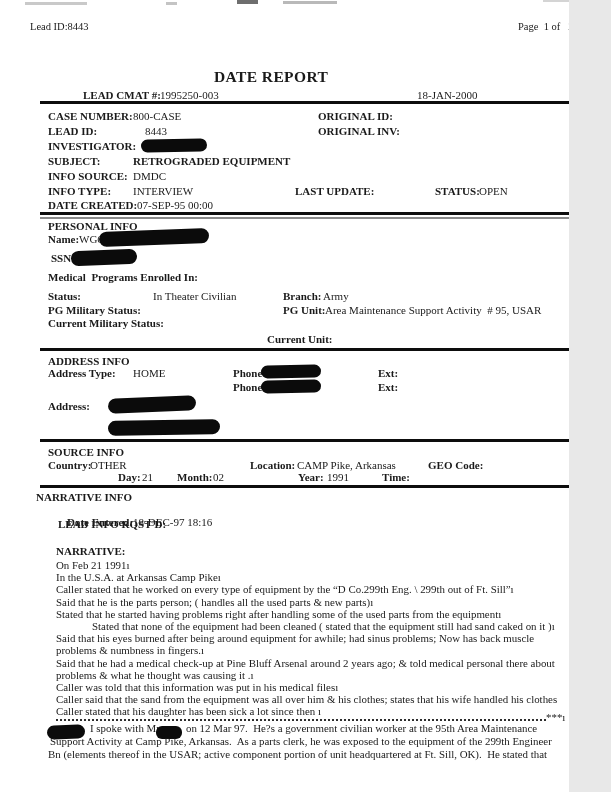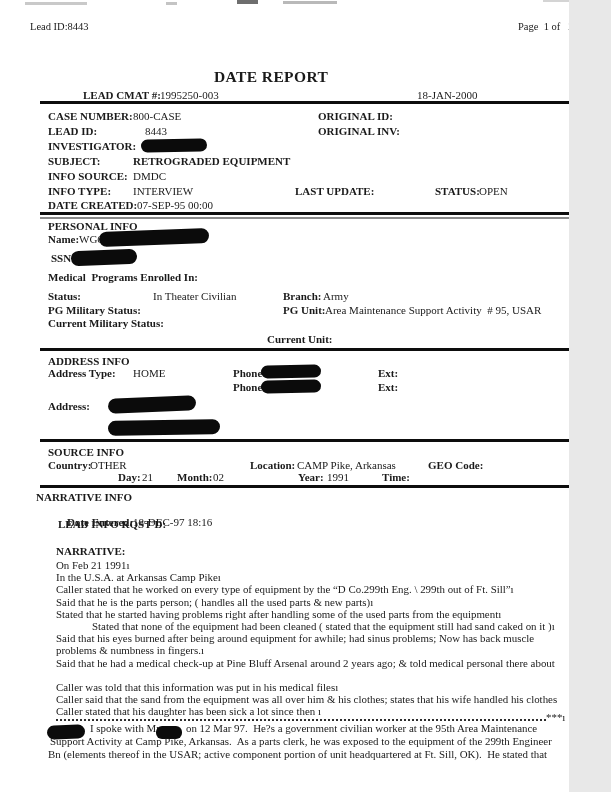--- a/index.html
+++ b/index.html
@@ -130,20 +130,21 @@
 
   <div class="abs nar" style="left:56px;top:559px;">On Feb 21 1991ı</div>
   <div class="abs nar" style="left:56px;top:571px;">In the U.S.A. at Arkansas Camp Pikeı</div>
   <div class="abs nar" style="left:56px;top:583px;">Caller stated that he worked on every type of equipment by the “D Co.299th Eng. \ 299th out of Ft. Sill”ı</div>
   <div class="abs nar" style="left:56px;top:596px;">Said that he is the parts person; ( handles all the used parts &amp; new parts)ı</div>
   <div class="abs nar" style="left:56px;top:608px;">Stated that he started having problems right after handling some of the used parts from the equipmentı</div>
   <div class="abs nar" style="left:56px;top:620px;margin-left:36px;">Stated that none of the equipment had been cleaned ( stated that the equipment still had sand caked on it )ı</div>
   <div class="abs nar" style="left:56px;top:632px;">Said that his eyes burned after being around equipment for awhile; had sinus problems; Now has back muscle</div>
   <div class="abs nar" style="left:56px;top:644px;">problems &amp; numbness in fingers.ı</div>
   <div class="abs nar" style="left:56px;top:657px;">Said that he had a medical check-up at Pine Bluff Arsenal around 2 years ago; &amp; told medical personal there about</div>
+  <div class="abs nar" style="left:56px;top:669px;">problems &amp; what he thought was causing it .ı</div>
   <div class="abs nar" style="left:56px;top:681px;">Caller was told that this information was put in his medical filesı</div>
   <div class="abs nar" style="left:56px;top:693px;">Caller said that the sand from the equipment was all over him &amp; his clothes; states that his wife handled his clothes</div>
   <div class="abs nar" style="left:56px;top:705px;">Caller stated that his daughter has been sick a lot since then ı</div>
 
   <div class="dotline" style="left:56px;top:719px;width:490px;"></div>
   <div class="abs nar" style="left:546px;top:711px;">***ı</div>
 
   <div class="redact" style="left:47px;top:725px;width:38px;height:14px;transform:rotate(-2deg);border-radius:8px;"></div>
   <div class="abs nar" style="left:90px;top:722px;">I spoke with Mr</div>
   <div class="redact" style="left:156px;top:726px;width:26px;height:13px;border-radius:6px;"></div>

